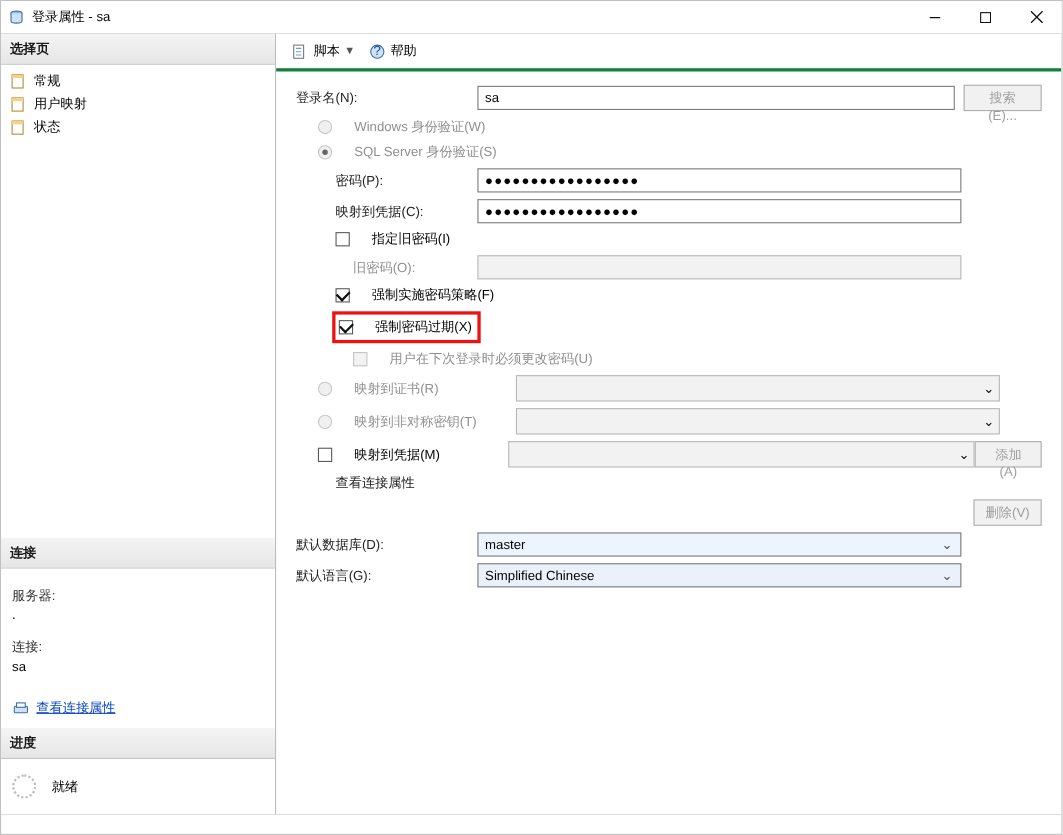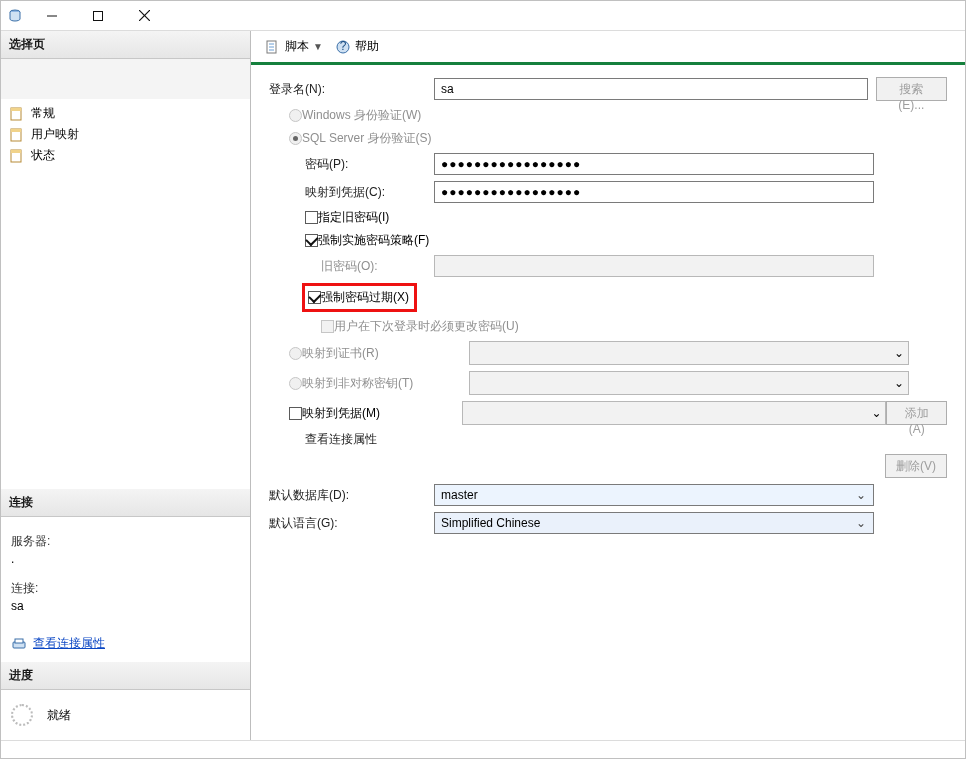--- a/index.html
+++ b/index.html
@@ -6,21 +6,21 @@
 body { margin: 0; background: #fff; }
 .window { width: 966px; height: 759px; border: 1px solid #c0c0c0; display: flex; flex-direction: column; position: relative; }
 .titlebar { height: 30px; display: flex; align-items: center; padding: 0 0 0 6px; background: #fff; border-bottom: 1px solid #dcdcdc; }
 .titlebar-icon { width: 16px; height: 16px; margin-right: 6px; display: inline-flex; }
 .titlebar-text { flex: 1; }
 .winbtns { display: flex; height: 100%; }
 .winbtn { width: 46px; display: flex; align-items: center; justify-content: center; }
 .body { flex: 1; display: flex; overflow: hidden; }
 .leftpane { width: 250px; background: #f4f4f4; border-right: 1px solid #bdbdbd; display: flex; flex-direction: column; }
 .section-header { background: linear-gradient(#f4f4f4,#e6e6e6); border-bottom: 1px solid #c7c7c7; padding: 5px 8px; font-weight: bold; color: #1a1a1a; font-family: Liberation Mono, monospace; }
-.section-body { background: #fff; padding: 4px 0; margin-top: 40px; }
+.section-body { background: #fff; padding: 4px 0; }
 .select-list { }
 .select-item { display: flex; align-items: center; padding: 2px 8px; gap: 6px; }
 .sicon { width: 16px; height: 16px; display:inline-flex; align-items:center; justify-content:center; }
 .conn-body { background:#fff; padding: 10px 10px; flex: 0 0 auto; }
 .conn-label { color:#333; margin-top:6px; }
 .conn-val { margin-top:2px; }
 .link { color:#0a46c4; text-decoration: underline; cursor: pointer; display:flex; align-items:center; gap:6px; }
 .progress-body { background:#fff; padding: 14px 10px; display:flex; align-items:center; gap:14px; }
 .spinner { width:22px; height:22px; border:2px dotted #bcbcbc; border-radius:50%; }
 .rightpane { flex:1; display:flex; flex-direction:column; overflow:hidden; }
@@ -29,21 +29,21 @@
 .tdd { font-size:10px; color:#555; }
 .content { flex:1; overflow:auto; padding: 12px 18px 8px 18px; }
 .form-row { display:flex; align-items:center; margin-bottom:6px; }
 .form-label { width: 165px; color:#222; }
 .form-label.ind2 { padding-left: 36px; }
 .form-control { flex:1; display:flex; align-items:center; gap:8px; }
 .txt { border:1px solid #7a7a7a; padding:3px 6px; height:22px; width: 440px; background:#fff; }
 .txt.disabled { background:#f2f2f2; color:#888; border-color:#b8b8b8; }
 .btn { border:1px solid #adadad; background:#eee; padding:3px 10px; height:24px; color:#333; }
 .btn.disabled { color:#9e9e9e; background:#f1f1f1; }
-.radio, .check { display:flex; align-items:center; gap:0; }
+.radio, .check { display:flex; align-items:center; gap:20px; }
 .radio .rdot { width:13px; height:13px; border:1px solid #8a8a8a; border-radius:50%; position:relative; }
 .radio.dis .rdot { border-color:#c6c6c6; background:#f0f0f0; }
 .radio.sel .rdot::after { content:""; position:absolute; left:3px; top:3px; width:5px; height:5px; border-radius:50%; background:#666; }
 .rtext.dis, .ctext.dis { color:#8f8f8f; }
 .check .cbox { width:13px; height:13px; border:1px solid #5a5a5a; position:relative; background:#fff; }
 .check.dis .cbox { border-color:#c6c6c6; background:#f2f2f2; }
 .check.sel .cbox::after { content:""; position:absolute; left:2px; top:-1px; width:6px; height:9px; border-right:2px solid #111; border-bottom:2px solid #111; transform:rotate(45deg); }
 .highlight-box { border:3px solid #e11; padding:3px 5px 3px 3px; display:inline-flex; }
 .listbox { border:1px solid #7a7a7a; height: 240px; }
 .listbox-head { display:flex; border-bottom:1px solid #c0c0c0; }
@@ -63,20 +63,21 @@
 
 <div class="window">
 
   <div class="titlebar">
     <span class="titlebar-icon">
       <svg viewBox="0 0 16 16">
           <ellipse cx="8" cy="4" rx="5" ry="2" fill="#8fb5e2" stroke="#3a6fa8" stroke-width="1"></ellipse>
           <path d="M3 4v7c0 1.1 2.2 2 5 2s5-.9 5-2V4" fill="#cfe1f3" stroke="#3a6fa8" stroke-width="1"></path>
         </svg>
     </span>
+    <span class="titlebar-text">登录属性 - sa</span>
     <div class="winbtns">
       <div class="winbtn">
           <svg width="10" height="10">
             <line x1="0" y1="5" x2="10" y2="5" stroke="#111" stroke-width="1"></line>
           </svg>
         </div>
       <div class="winbtn">
           <svg width="10" height="10">
             <rect x="0.5" y="0.5" width="9" height="9" fill="none" stroke="#111" stroke-width="1"></rect>
           </svg>
@@ -210,32 +211,32 @@
               <div class="txt black-dots">●●●●●●●●●●●●●●●●●</div>
             </div>
         </div>
 
         <div class="form-row" style="padding-left:36px">
           <div class="check">
             <span class="cbox"></span>
             <span class="ctext">指定旧密码(I)</span>
           </div>
         </div>
+        <div class="form-row">
+          <div class="form-label ind2" style="padding-left:52px"><span class="rtext dis">旧密码(O):</span></div>
+          <div class="form-control">
+              <div class="txt disabled"></div>
+            </div>
+        </div>
+
         <div class="form-row" style="padding-left:36px">
           <div class="check sel">
             <span class="cbox"></span>
             <span class="ctext">强制实施密码策略(F)</span>
           </div>
-        </div>
-
-        <div class="form-row">
-          <div class="form-label ind2" style="padding-left:52px"><span class="rtext dis">旧密码(O):</span></div>
-          <div class="form-control">
-              <div class="txt disabled"></div>
-            </div>
         </div>
         <div class="form-row" style="padding-left:33px">
           <span class="highlight-box">
             <div class="check sel">
               <span class="cbox"></span>
               <span class="ctext">强制密码过期(X)</span>
             </div>
           </span>
         </div>
         <div class="form-row" style="padding-left:52px">

